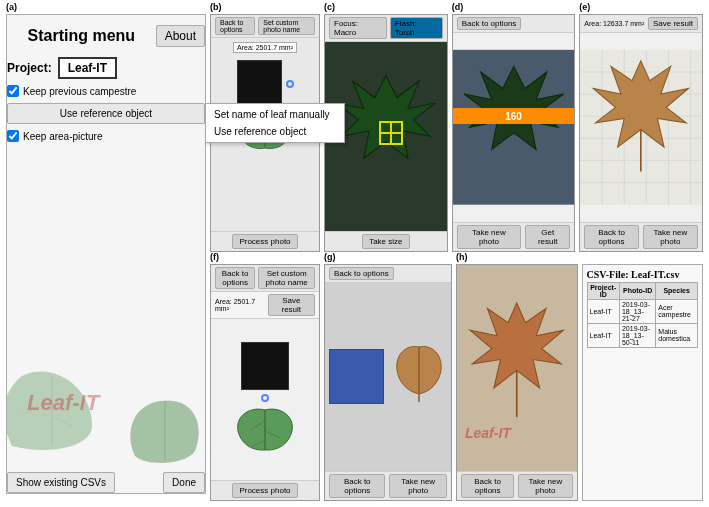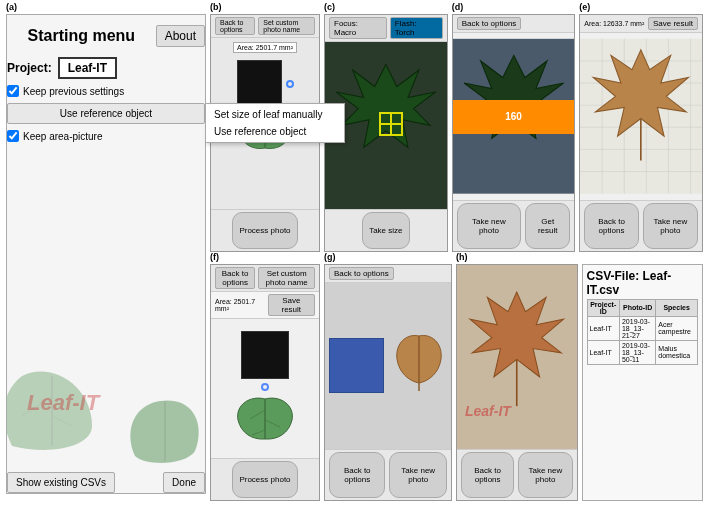--- a/index.html
+++ b/index.html
@@ -183,61 +183,62 @@
       justify-content: center;
       align-items: center;
       padding: 2px 4px;
       background: #e8e8e8;
       border-top: 1px solid #ccc;
       gap: 4px;
     }
     .phone-bottom-btn {
       background: #d0d0d0;
       border: 1px solid #aaa;
-      padding: 13px 6px;
+      padding: 2px 6px;
       font-size: 8px;
-      border-radius: 10px;
+      border-radius: 2px;
       cursor: pointer;
     }
     
     .camera-bg {
       background: #2a3a2a;
       width: 100%;
       height: 100%;
       position: relative;
     }
     
     .orange-bar-container {
       position: relative;
       width: 100%;
       height: 100%;
     }
     .orange-bar {
       position: absolute;
       top: 40%;
       left: 0;
       right: 0;
-      height: 34px;
+      height: 16px;
       background: #ff8c00;
       display: flex;
       align-items: center;
       justify-content: center;
       color: #fff;
       font-size: 10px;
       font-weight: bold;
     }
     
     .csv-section {
       padding: 2px;
       font-size: 7px;
     }
     .csv-title {
-      font-size: 12px;
+      font-size: 10px;
       font-weight: bold;
       margin-bottom: 2px;
+      font-family: Liberation Serif, serif;
     }
     .csv-table {
       border-collapse: collapse;
       width: 100%;
     }
     .csv-table th, .csv-table td {
       border: 1px solid #aaa;
       padding: 1px 2px;
       font-size: 7px;
     }
@@ -257,27 +258,27 @@
       <div class="panel-a-header">
         <span class="panel-a-title">Starting menu</span>
         <button class="about-btn">About</button>
       </div>
       <div class="project-row">
         <span class="project-label">Project:</span>
         <div class="project-value-box">Leaf-IT</div>
       </div>
       <div class="checkbox-row">
         <input type="checkbox" checked="" style="">
-        <span>Keep previous settings</span>
+        <span>Keep previous campestre</span>
       </div>
 
       <div style="position:relative;">
         <div class="menu-btn">Use reference object</div>
         <div class="popup-menu" style="position:absolute; left:100%; top:0; z-index:10; width:140px;">
-          <div class="popup-item">Set size of leaf manually</div>
+          <div class="popup-item">Set name of leaf manually</div>
           <div class="popup-item">Use reference object</div>
         </div>
       </div>
       <div class="checkbox-row">
         <input type="checkbox" checked="" style="">
         <span>Keep area-picture</span>
       </div>
 
       <div style="position:relative; flex:1; overflow:hidden;">
         <svg width="120" height="90" viewBox="0 0 120 90" style="position:absolute;bottom:10px;left:-15px;opacity:0.3;">

